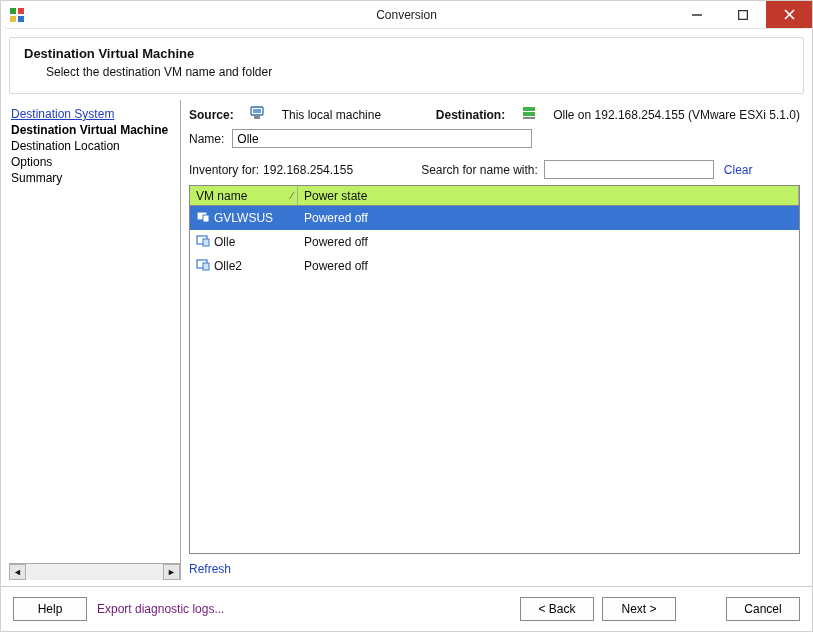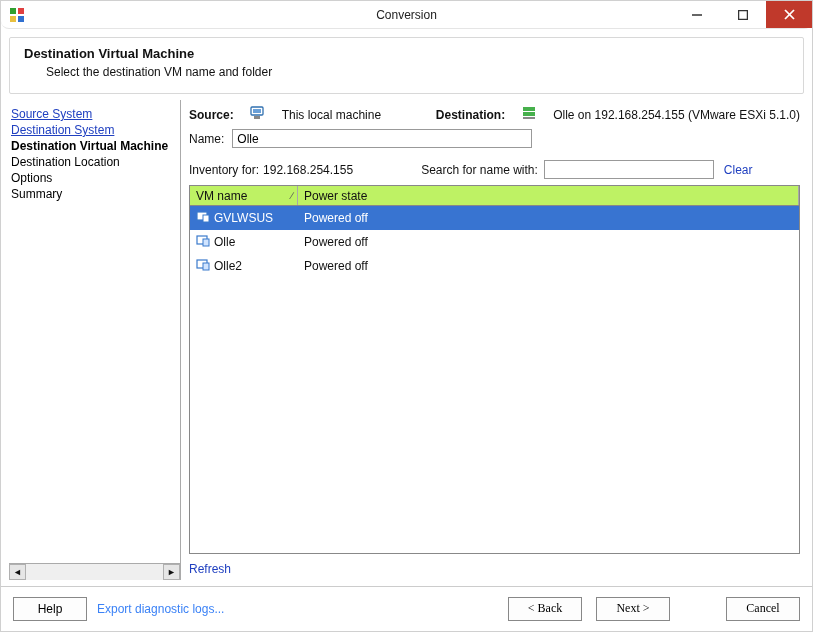--- a/index.html
+++ b/index.html
@@ -229,22 +229,22 @@
   .btn {
     height: 24px;
     min-width: 74px;
     border: 1px solid #888;
     background: #fdfdfd;
     font-family: inherit;
     font-size: 12px;
     cursor: pointer;
     padding: 0 12px;
   }
-  .footer .export-lbl { margin-left: 10px; color: #3b82f6; }
-  .footer .nav { margin-left: auto; display: flex; gap: 14px; font-family: Liberation Serif, serif; }
+  .footer .export-lbl { margin-left: 10px; color: #701a75; }
+  .footer .nav { margin-left: auto; display: flex; gap: 8px; }
   .footer .cancel { margin-left: 42px; }
 </style>
 </head>
 <body>
 
 <div class="titlebar">
   <span class="app-icon">
     <svg width="16" height="16">
         <rect x="1" y="1" width="6" height="6" fill="#30a030"></rect>
         <rect x="9" y="1" width="6" height="6" fill="#e04040"></rect>
@@ -275,21 +275,20 @@
 
 <div class="header-card">
   <h1>Destination Virtual Machine</h1>
   <div class="subtitle">Select the destination VM name and folder</div>
 </div>
 
 <div class="body">
 
   <div class="sidebar">
     <div class="steps">
-      <span class="step-link">Source System</span>
       <span class="step-link">Destination System</span>
       <span class="step-current">Destination Virtual Machine</span>
       <span class="step-future">Destination Location</span>
       <span class="step-future">Options</span>
       <span class="step-future">Summary</span>
     </div>
     <div class="sidebar-hscroll">
       <div class="hscroll-arrow">◄</div>
       <div class="hscroll-track"></div>
       <div class="hscroll-arrow">►</div>

